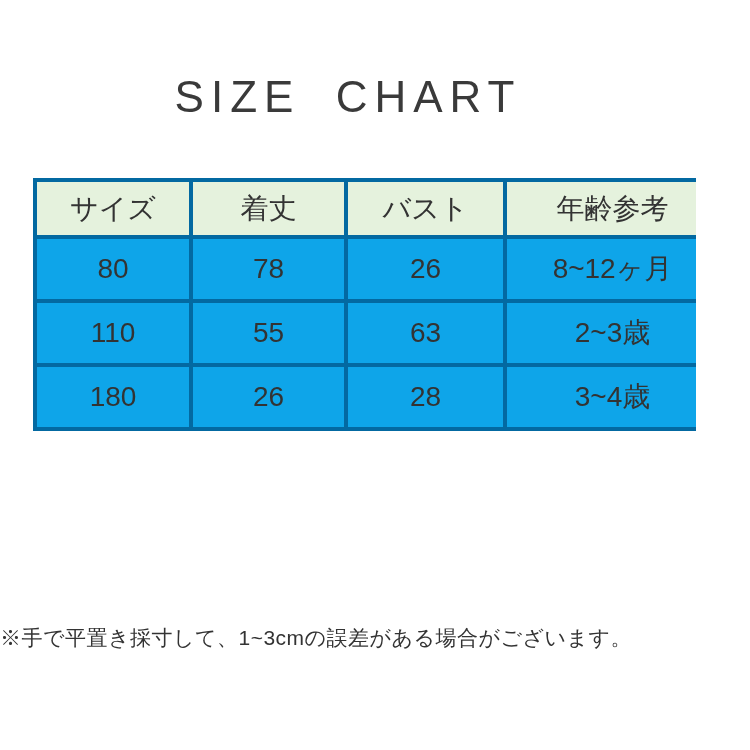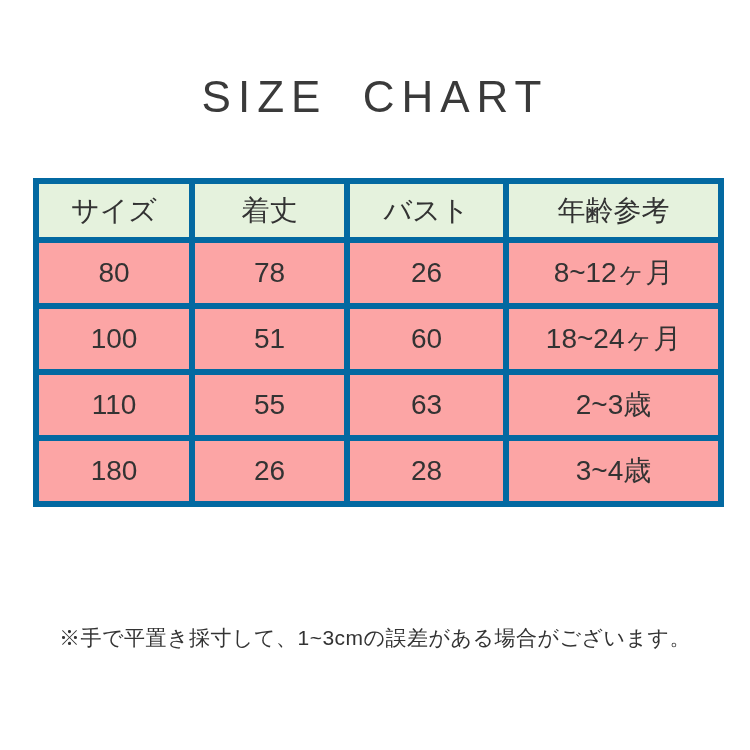--- a/index.html
+++ b/index.html
@@ -2,21 +2,21 @@
 <html><head>
 <meta charset="utf-8">
 <style>
   html, body {
     margin: 0;
     padding: 0;
     background: #ffffff;
   }
   .page {
     position: relative;
-    width: 750px;
+    width: 696px;
     height: 750px;
     background: #ffffff;
     font-family: "Liberation Sans", sans-serif;
     color: #333333;
     overflow: hidden;
   }
   .title {
     position: absolute;
     top: 72px;
     left: 0;
@@ -36,45 +36,44 @@
     border-collapse: collapse;
     table-layout: fixed;
     background: #ffffff;
   }
   table.size-table col.c1 { width: 156px; }
   table.size-table col.c2 { width: 155px; }
   table.size-table col.c3 { width: 159px; }
   table.size-table col.c4 { width: 215px; }
   table.size-table th,
   table.size-table td {
-    border: 6px solid #0369a1;
+    border: 4px solid #0369a1;
     text-align: center;
     vertical-align: middle;
     padding: 0;
   }
   table.size-table th {
     background: #e5f2dd;
     height: 53px;
     font-size: 28px;
     font-weight: 500;
     color: #333333;
   }
   table.size-table td {
     height: 60px;
     font-size: 28px;
     font-weight: 400;
     color: #333333;
-    background: #fca5a5;
+    background: #0ea5e9;
   }
   .note {
     position: absolute;
     top: 624px;
     left: 0;
     width: 100%;
-    text-align: center;
     font-size: 21px;
     color: #333333;
     letter-spacing: 0.5px;
   }
 </style>
 </head>
 <body>
 
 <div class="page">
 
@@ -96,26 +95,20 @@
       </tr>
     </thead>
     <tbody>
       <tr>
         <td>80</td>
         <td>78</td>
         <td>26</td>
         <td>8~12ヶ月</td>
       </tr>
       <tr>
-        <td>100</td>
-        <td>51</td>
-        <td>60</td>
-        <td>18~24ヶ月</td>
-      </tr>
-      <tr>
         <td>110</td>
         <td>55</td>
         <td>63</td>
         <td>2~3歳</td>
       </tr>
       <tr>
         <td>180</td>
         <td>26</td>
         <td>28</td>
         <td>3~4歳</td>

